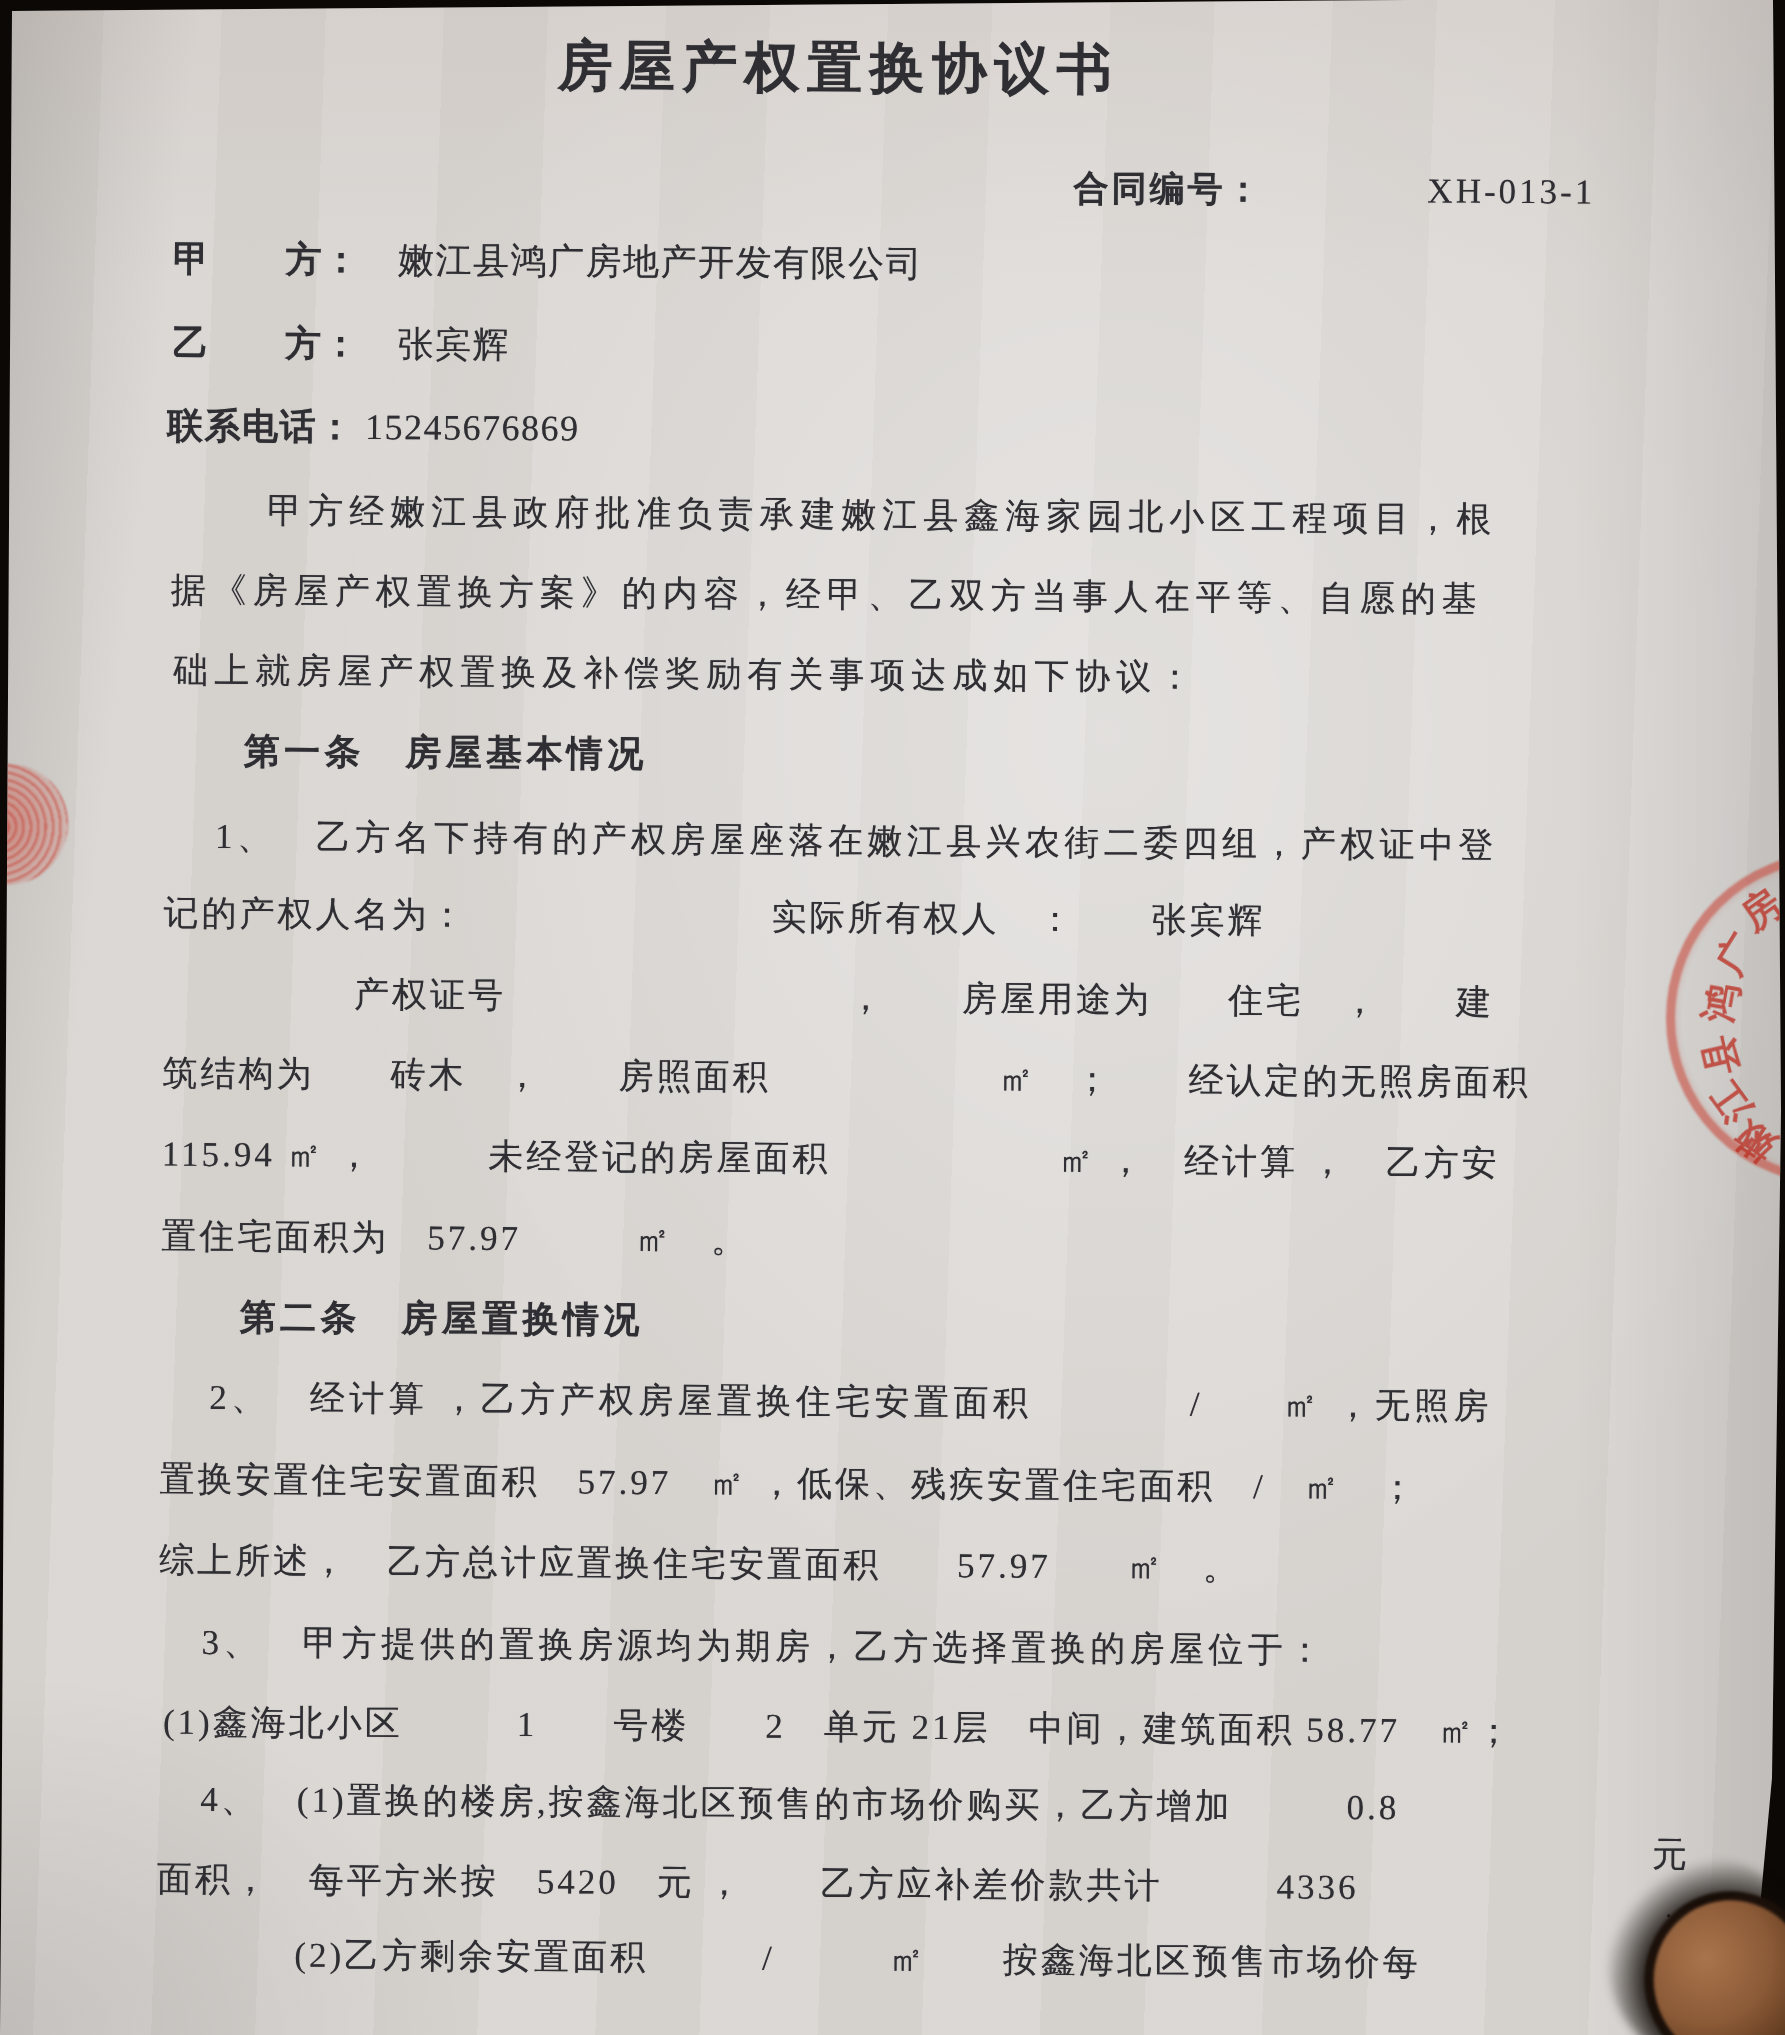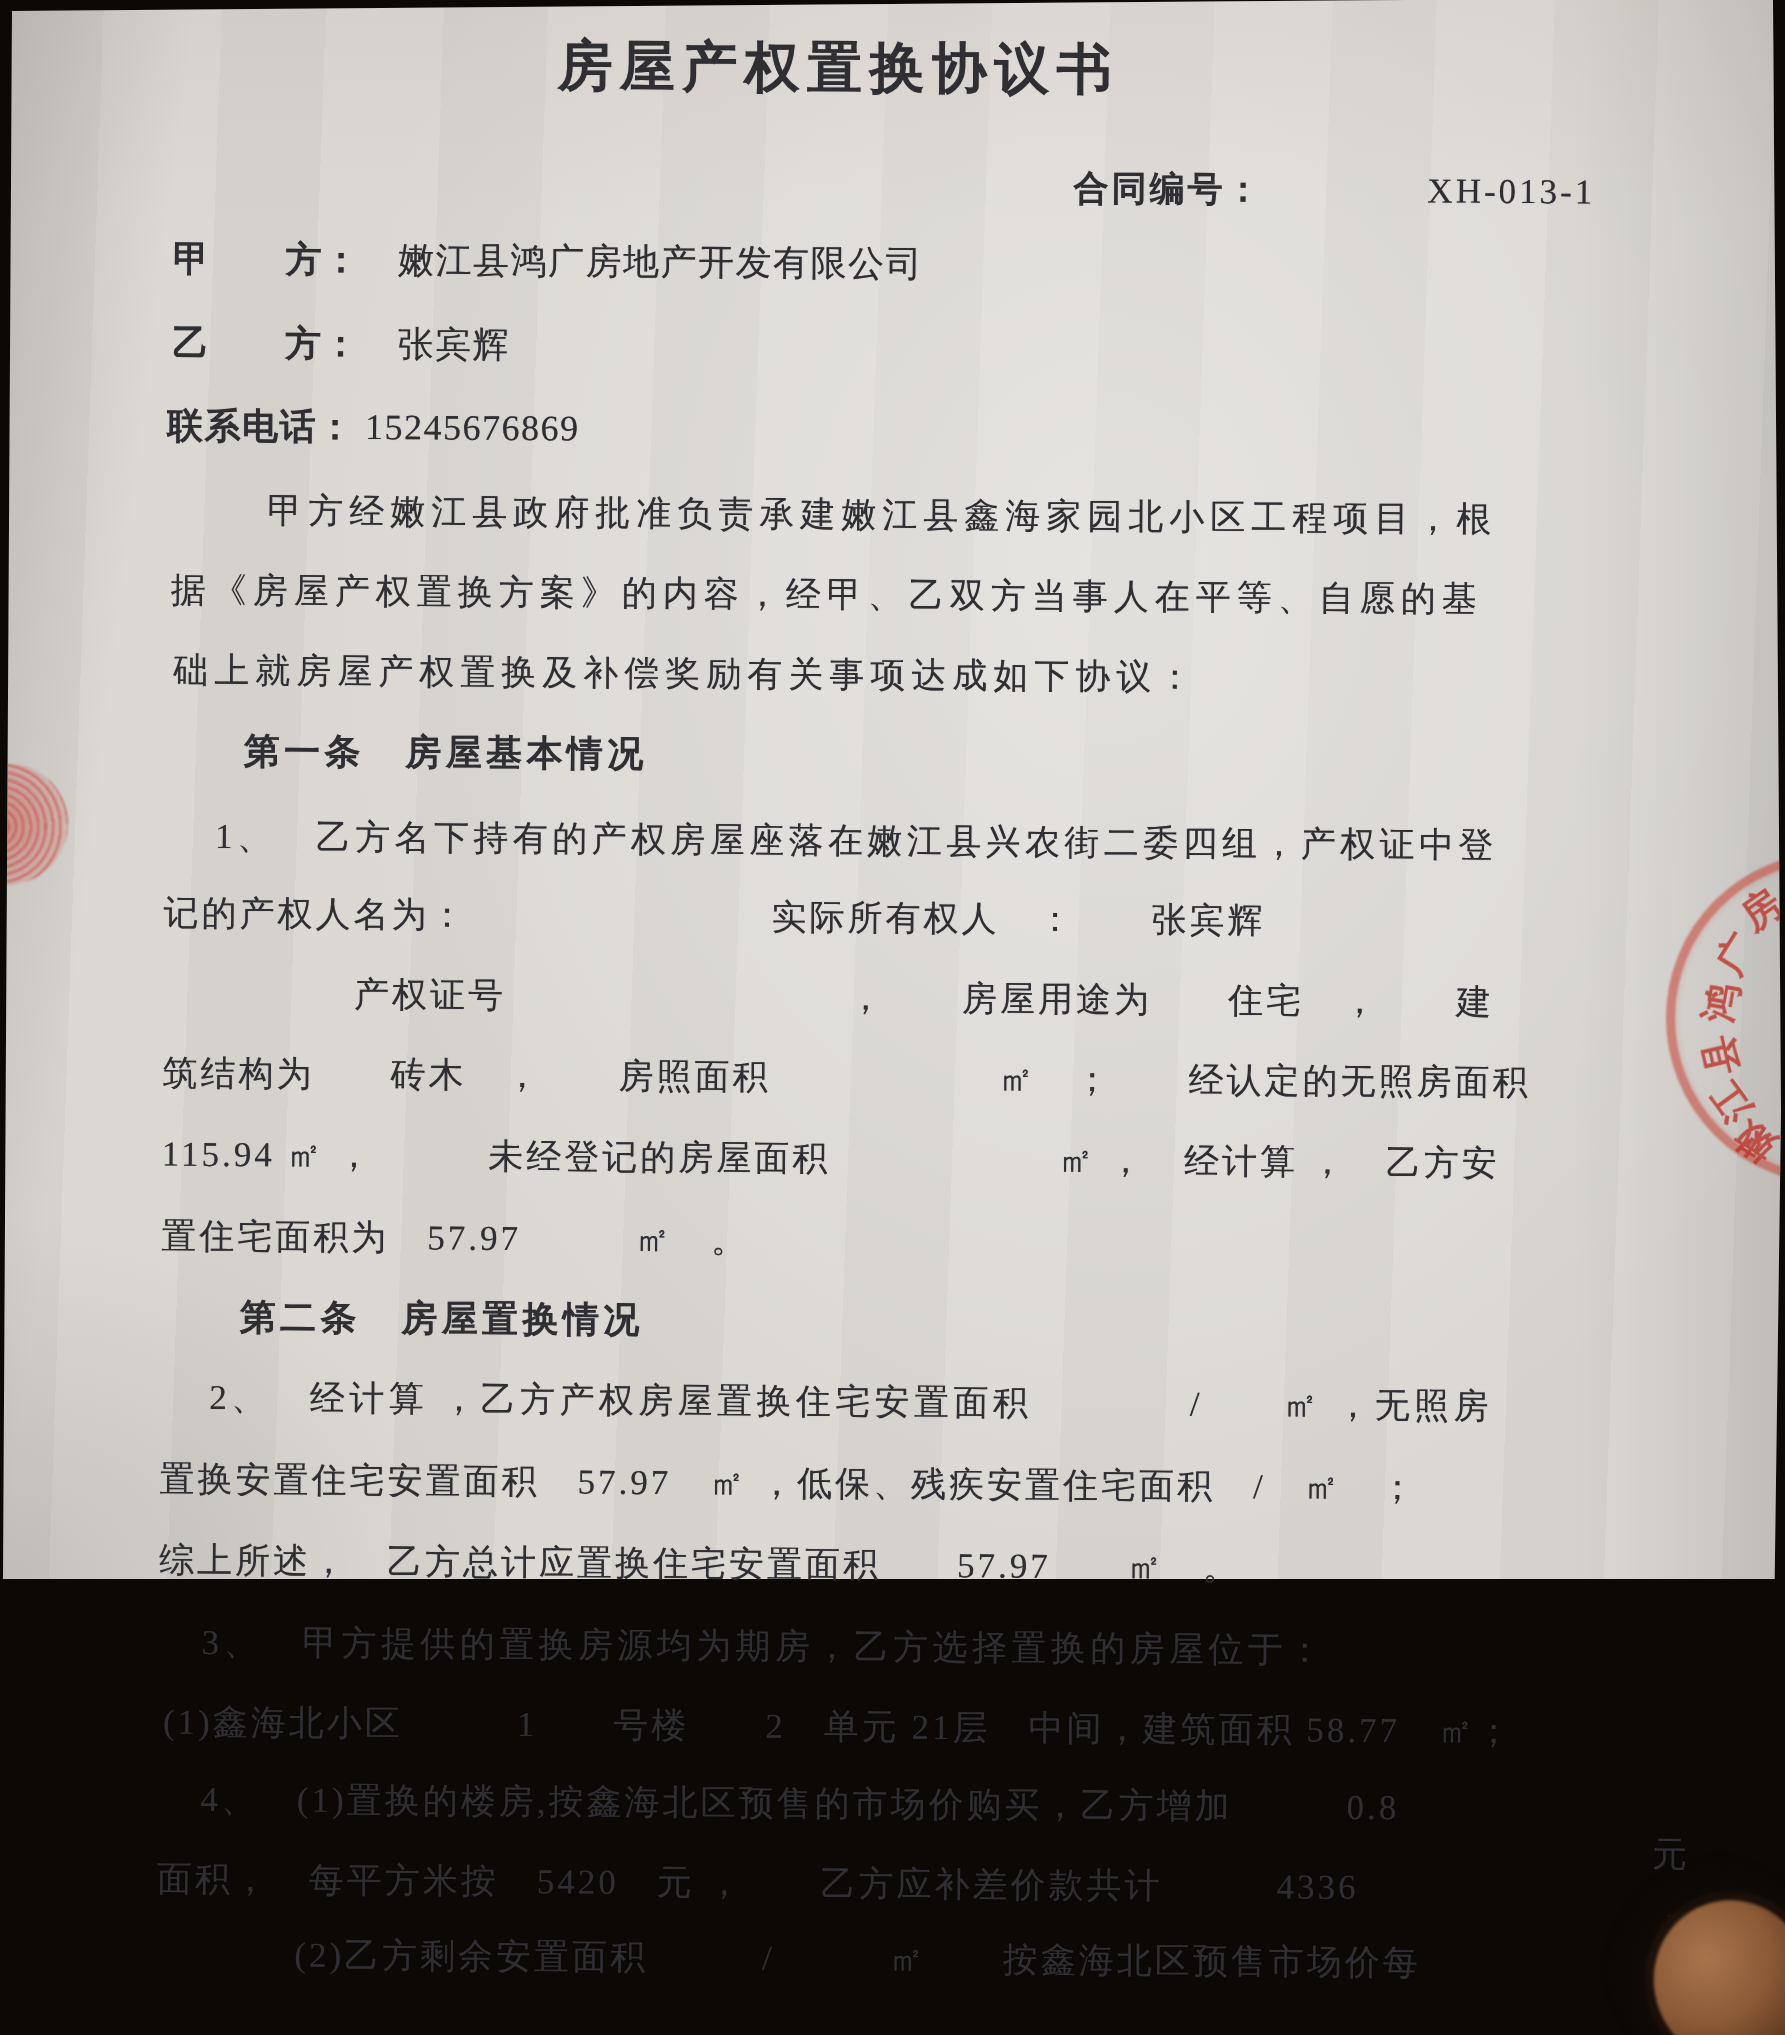--- a/index.html
+++ b/index.html
@@ -6,21 +6,21 @@
     --bg:#0b0805;
     --paper:#dad7d3;
     --ink:#2e2e33;
     --seal:#c23e30;
   }
   html,body{margin:0;padding:0;width:1786px;height:2035px;overflow:hidden;background:var(--bg);}
   #photo{position:relative;width:1786px;height:2035px;background:var(--bg);overflow:hidden;}
 
   
   #paper{
-    position:absolute;left:0;top:0;width:1786px;height:1579px;
+    position:absolute;left:0;top:0;width:1786px;height:2035px;
     background:
       radial-gradient(ellipse 1111px 1407px at 62% 36%, rgba(255,255,255,0.30), rgba(255,255,255,0) 72%),
       linear-gradient(97deg, rgba(0,0,0,0.12), rgba(0,0,0,0) 10%),
       linear-gradient(270deg, rgba(0,0,0,0.10), rgba(0,0,0,0) 12%),
       linear-gradient(180deg, rgba(196,176,170,0.18), rgba(0,0,0,0) 14%),
       radial-gradient(ellipse 667px 518px at 0% 100%, rgba(0,0,0,0.10), rgba(0,0,0,0) 70%),
       repeating-linear-gradient(92deg, rgba(0,0,0,0.025) 0 104px, rgba(255,255,255,0.035) 104px 222px),
       var(--paper);
     clip-path: polygon(12px 11px, 1407px 0px, 1773px 0px, 1781px 1111px, 1772px 1778px, 1748px 2035px, 518px 2035px, 0px 2035px, 1.5px 1852px, 6px 1037px);
   }

